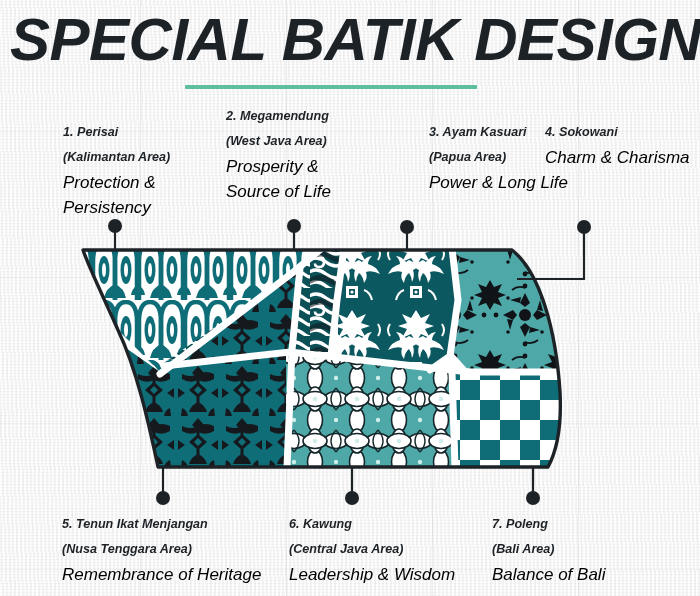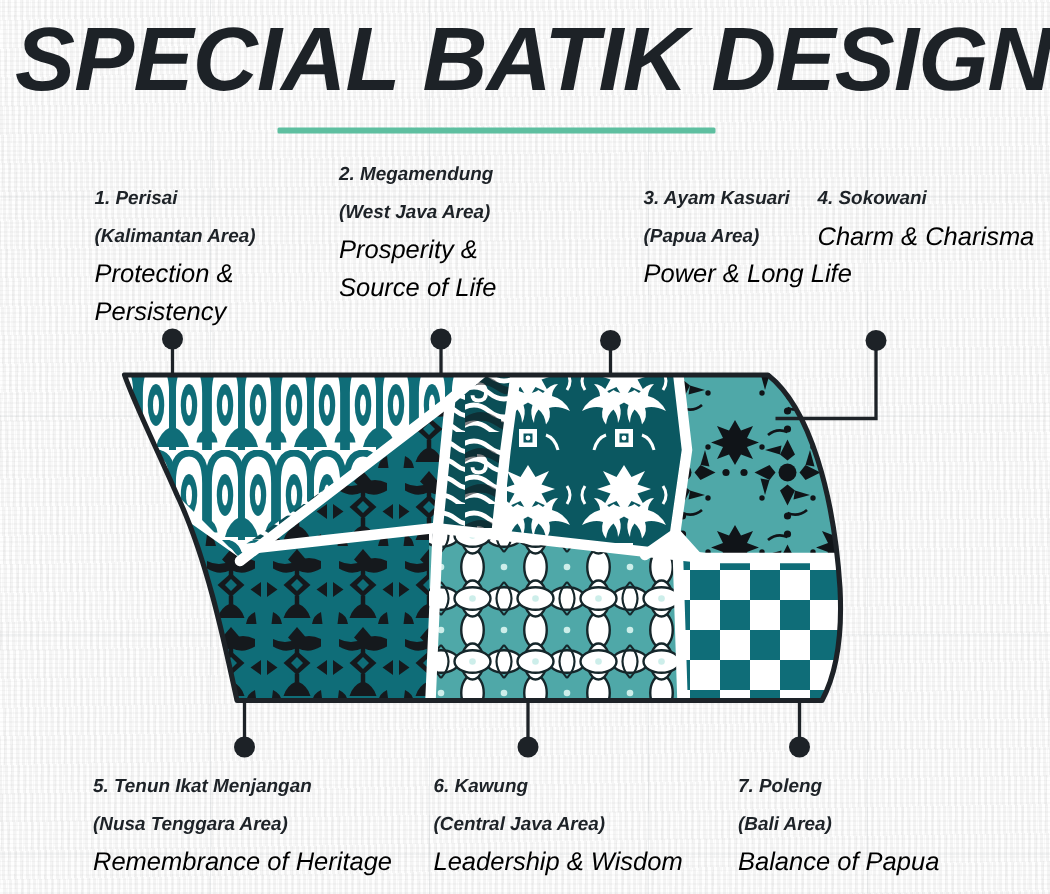--- a/index.html
+++ b/index.html
@@ -375,16 +375,16 @@
 
   <div class="callout" id="c6">
     <div class="ttl">6. Kawung</div>
     <div class="ttl">(Central Java Area)</div>
     <div class="sub">Leadership &amp; Wisdom</div>
   </div>
 
   <div class="callout" id="c7">
     <div class="ttl">7. Poleng</div>
     <div class="ttl">(Bali Area)</div>
-    <div class="sub">Balance of Papua</div>
+    <div class="sub">Balance of Bali</div>
   </div>
 
 </div>
 
 </body></html>

